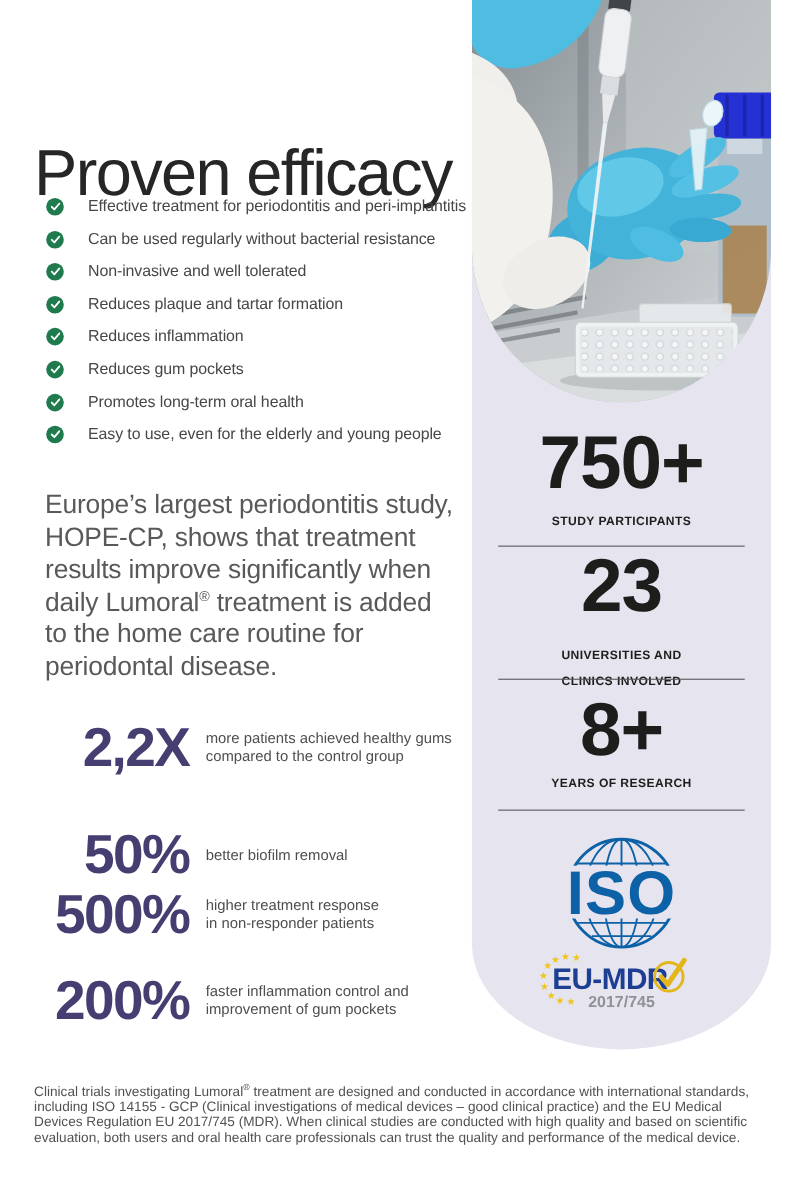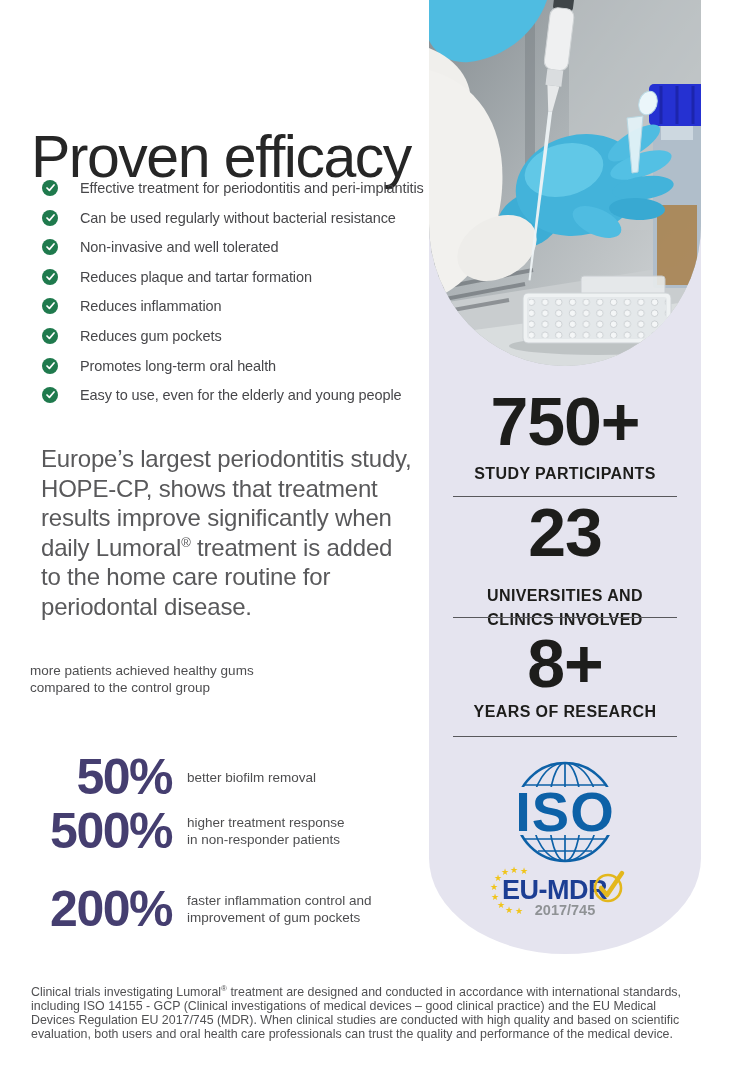--- a/index.html
+++ b/index.html
@@ -30,21 +30,21 @@
 
   .stat-row{position:absolute;left:30px;display:flex;align-items:center;gap:15px;height:56px;}
   .stat-value{width:142px;text-align:right;font-size:50px;font-weight:bold;
               color:#453e70;letter-spacing:-1.5px;line-height:50px;}
   .stat-desc{font-size:13.5px;line-height:17px;color:#4e4e50;white-space:pre-line;}
 
   
   .rc-value{position:absolute;left:429px;width:272px;text-align:center;
             font-size:68px;line-height:54px;font-weight:bold;color:#1d1d1b;letter-spacing:-1px;}
   .rc-label{position:absolute;left:429px;width:272px;text-align:center;
-            font-size:16px;line-height:24px;font-weight:bold;color:#1d1d1b;
+            font-size:11px;line-height:24px;font-weight:bold;color:#1d1d1b;
             letter-spacing:0.4px;white-space:pre-line;}
   .rc-divider{position:absolute;left:453px;width:224px;height:0;border-top:1px solid #58585c;}
   .iso-wrap{position:absolute;left:490px;top:750px;width:150px;height:126px;}
   .eumdr-wrap{position:absolute;left:470px;top:866px;width:190px;height:66px;}
 
   
   .footer{position:absolute;left:31px;top:985px;width:672px;margin:0;
           font-size:12.4px;line-height:14px;color:#515153;}
   .footer sup{font-size:8px;vertical-align:super;line-height:0;}
 </style>
@@ -202,20 +202,21 @@
   </ul>
 
   <p class="study"><span>Europe’s largest  periodontitis study,
 HOPE-CP, shows that treatment
 results improve significantly when
 daily Lumoral</span><sup>®</sup><span> treatment is added
 to the home care routine for
 periodontal disease.</span></p>
 
   <div class="stat-row" style="top:651px">
+    <div class="stat-value">2,2X</div>
     <div class="stat-desc">more patients achieved healthy gums
 compared to the control group</div>
   </div>
   <div class="stat-row" style="top:749px">
     <div class="stat-value">50%</div>
     <div class="stat-desc">better biofilm removal</div>
   </div>
   <div class="stat-row" style="top:803px">
     <div class="stat-value">500%</div>
     <div class="stat-desc">higher treatment response

